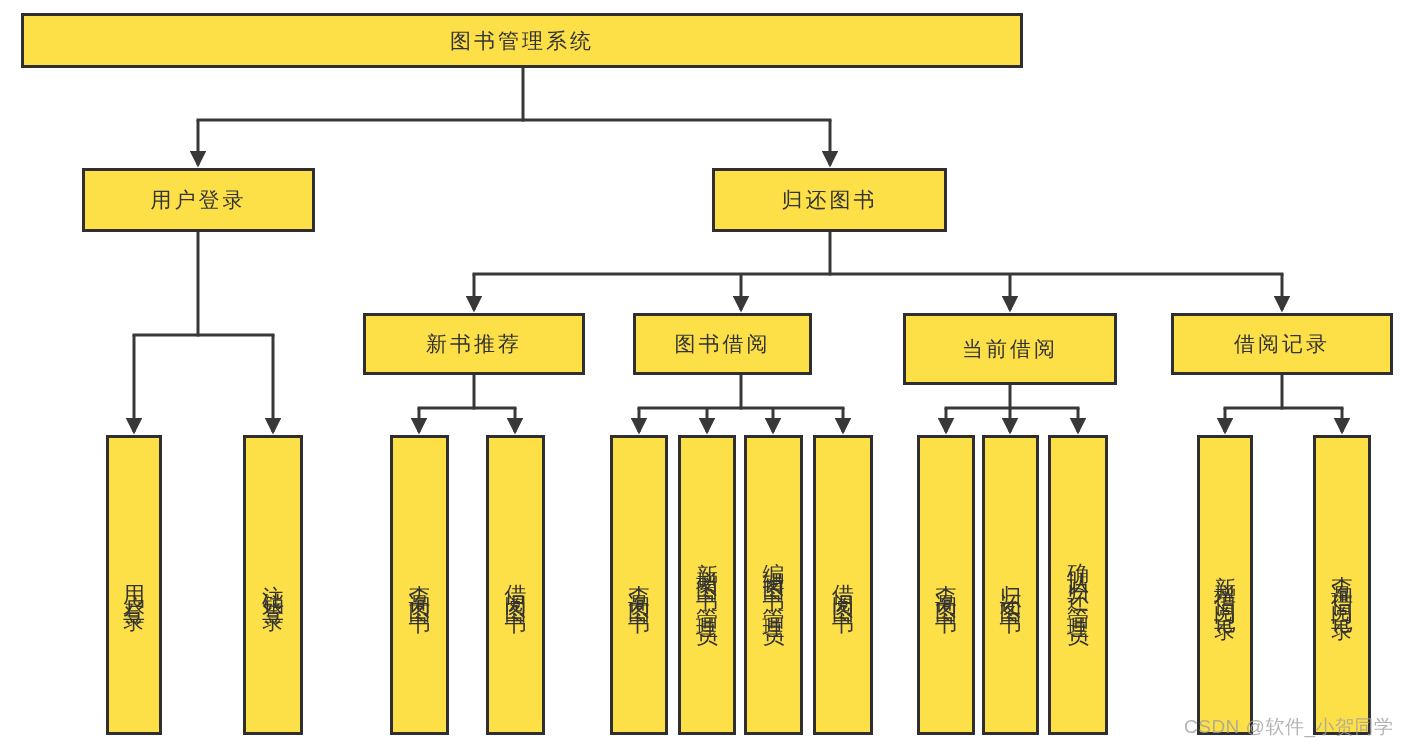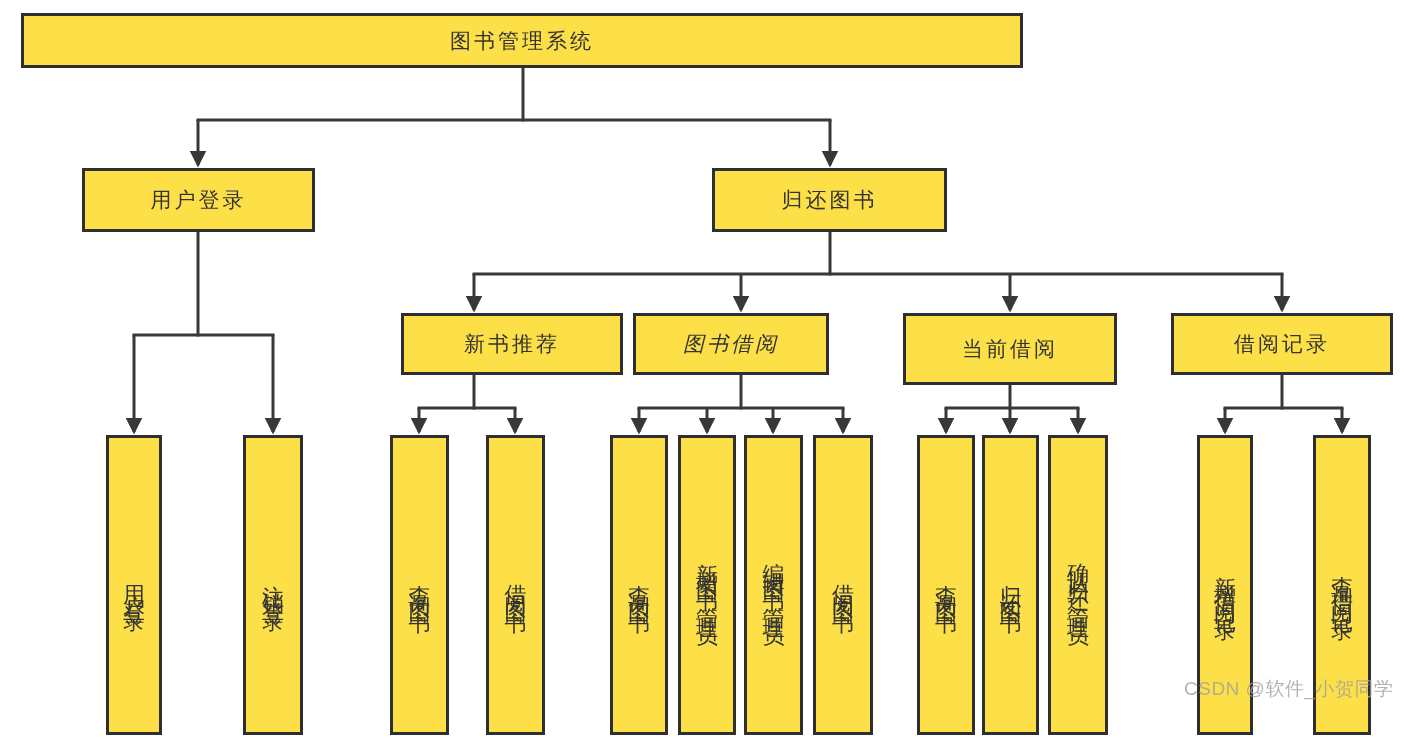--- a/index.html
+++ b/index.html
@@ -45,21 +45,21 @@
     writing-mode: vertical-rl;
     text-orientation: mixed;
     font-size: 22px;
     letter-spacing: 9px;
     line-height: 1;
     white-space: nowrap;
   }
   .watermark {
     position: absolute;
     left: 1184px;
-    top: 676px;
+    top: 714px;
     font-size: 19px;
     letter-spacing: 0.5px;
     color: var(--wm);
     white-space: nowrap;
     z-index: 6;
   }
   .node { z-index: 2; }
 </style>
 </head>
 <body>
@@ -114,22 +114,22 @@
       <line x1="1225" y1="408" x2="1225" y2="432" marker-end="url(#arrow)"></line>
       <line x1="1342" y1="408" x2="1342" y2="432" marker-end="url(#arrow)"></line>
     </g>
   </svg>
 
   <div class="node hnode" style="left:21px; top:13px; width:1002px; height:55px;">图书管理系统</div>
 
   <div class="node hnode" style="left:82px; top:168px; width:233px; height:64px;">用户登录</div>
   <div class="node hnode" style="left:712px; top:168px; width:235px; height:64px;">归还图书</div>
 
-  <div class="node hnode" style="left:363px; top:313px; width:222px; height:62px;margin-left:38px;">新书推荐</div>
-  <div class="node hnode" style="left:633px; top:313px; width:196px; height:62px;font-style:italic;">图书借阅</div>
+  <div class="node hnode" style="left:363px; top:313px; width:222px; height:62px;">新书推荐</div>
+  <div class="node hnode" style="left:633px; top:313px; width:179px; height:62px;">图书借阅</div>
   <div class="node hnode" style="left:903px; top:313px; width:214px; height:72px;">当前借阅</div>
   <div class="node hnode" style="left:1171px; top:313px; width:222px; height:62px;">借阅记录</div>
 
   <div class="node vnode" style="left:106px; top:435px; width:56px; height:300px;">
     <span class="vtext">用户登录</span>
   </div>
   <div class="node vnode" style="left:243px; top:435px; width:60px; height:300px;">
     <span class="vtext">注销登录</span>
   </div>
 

